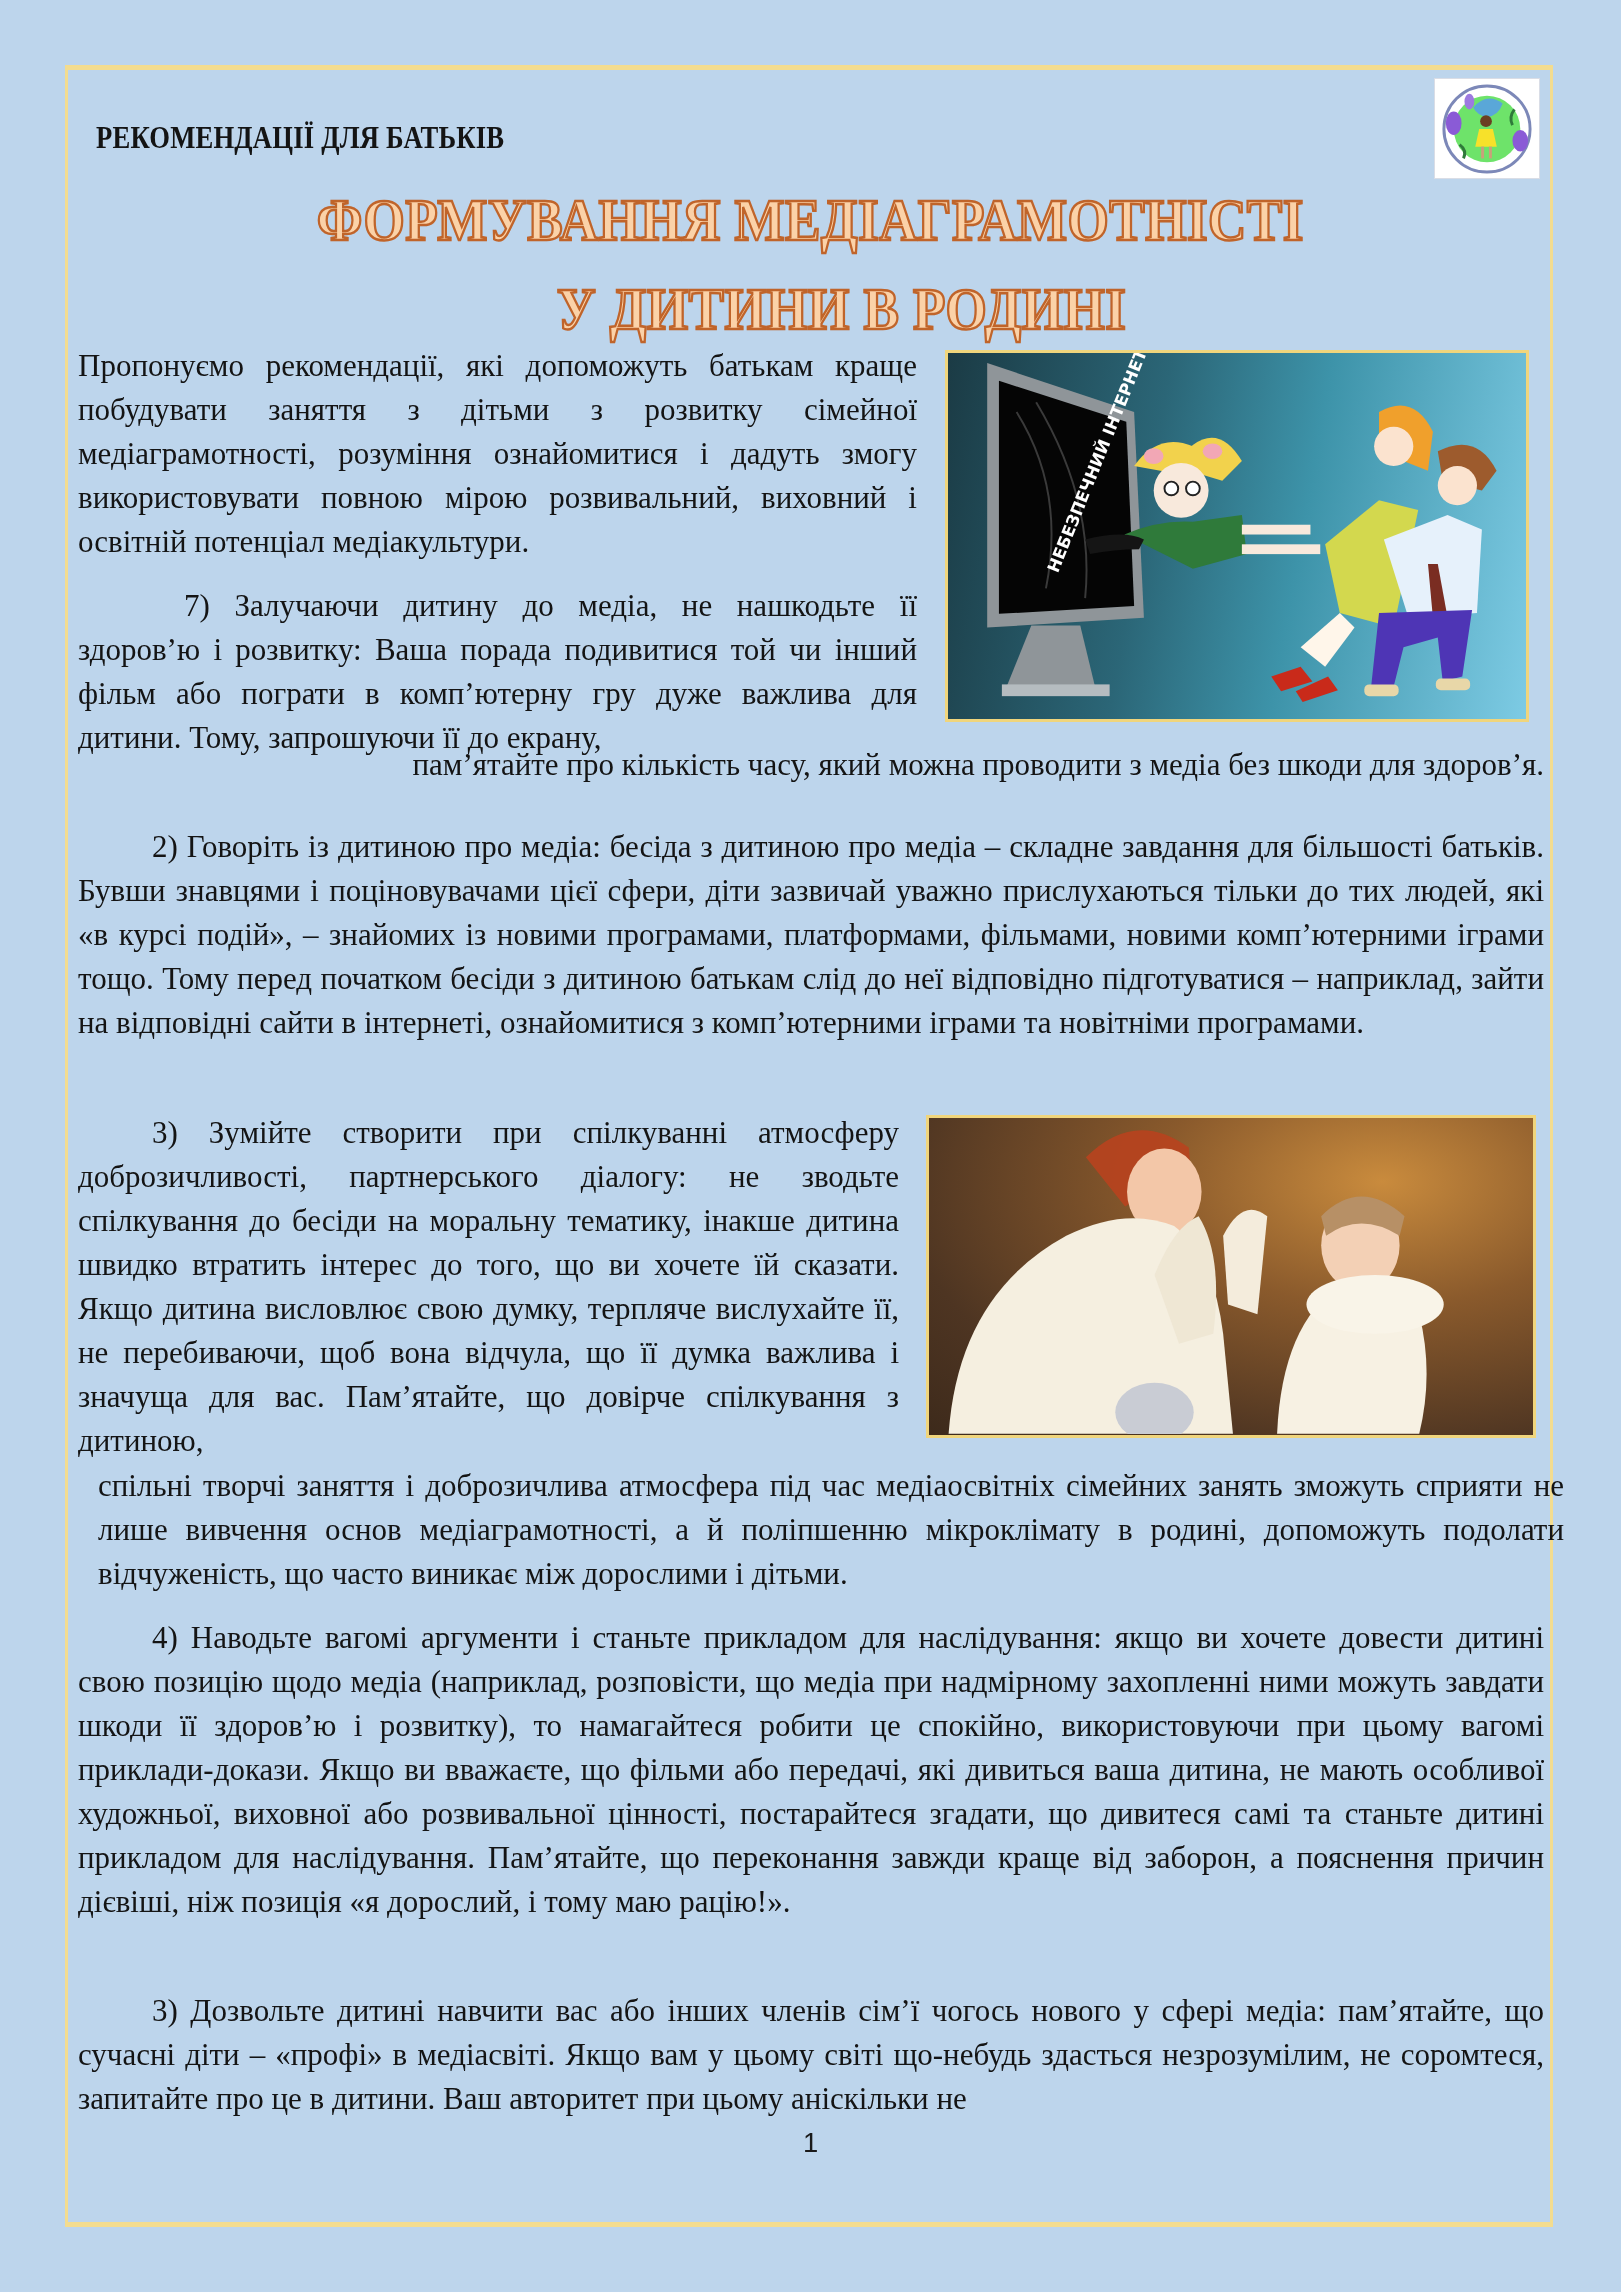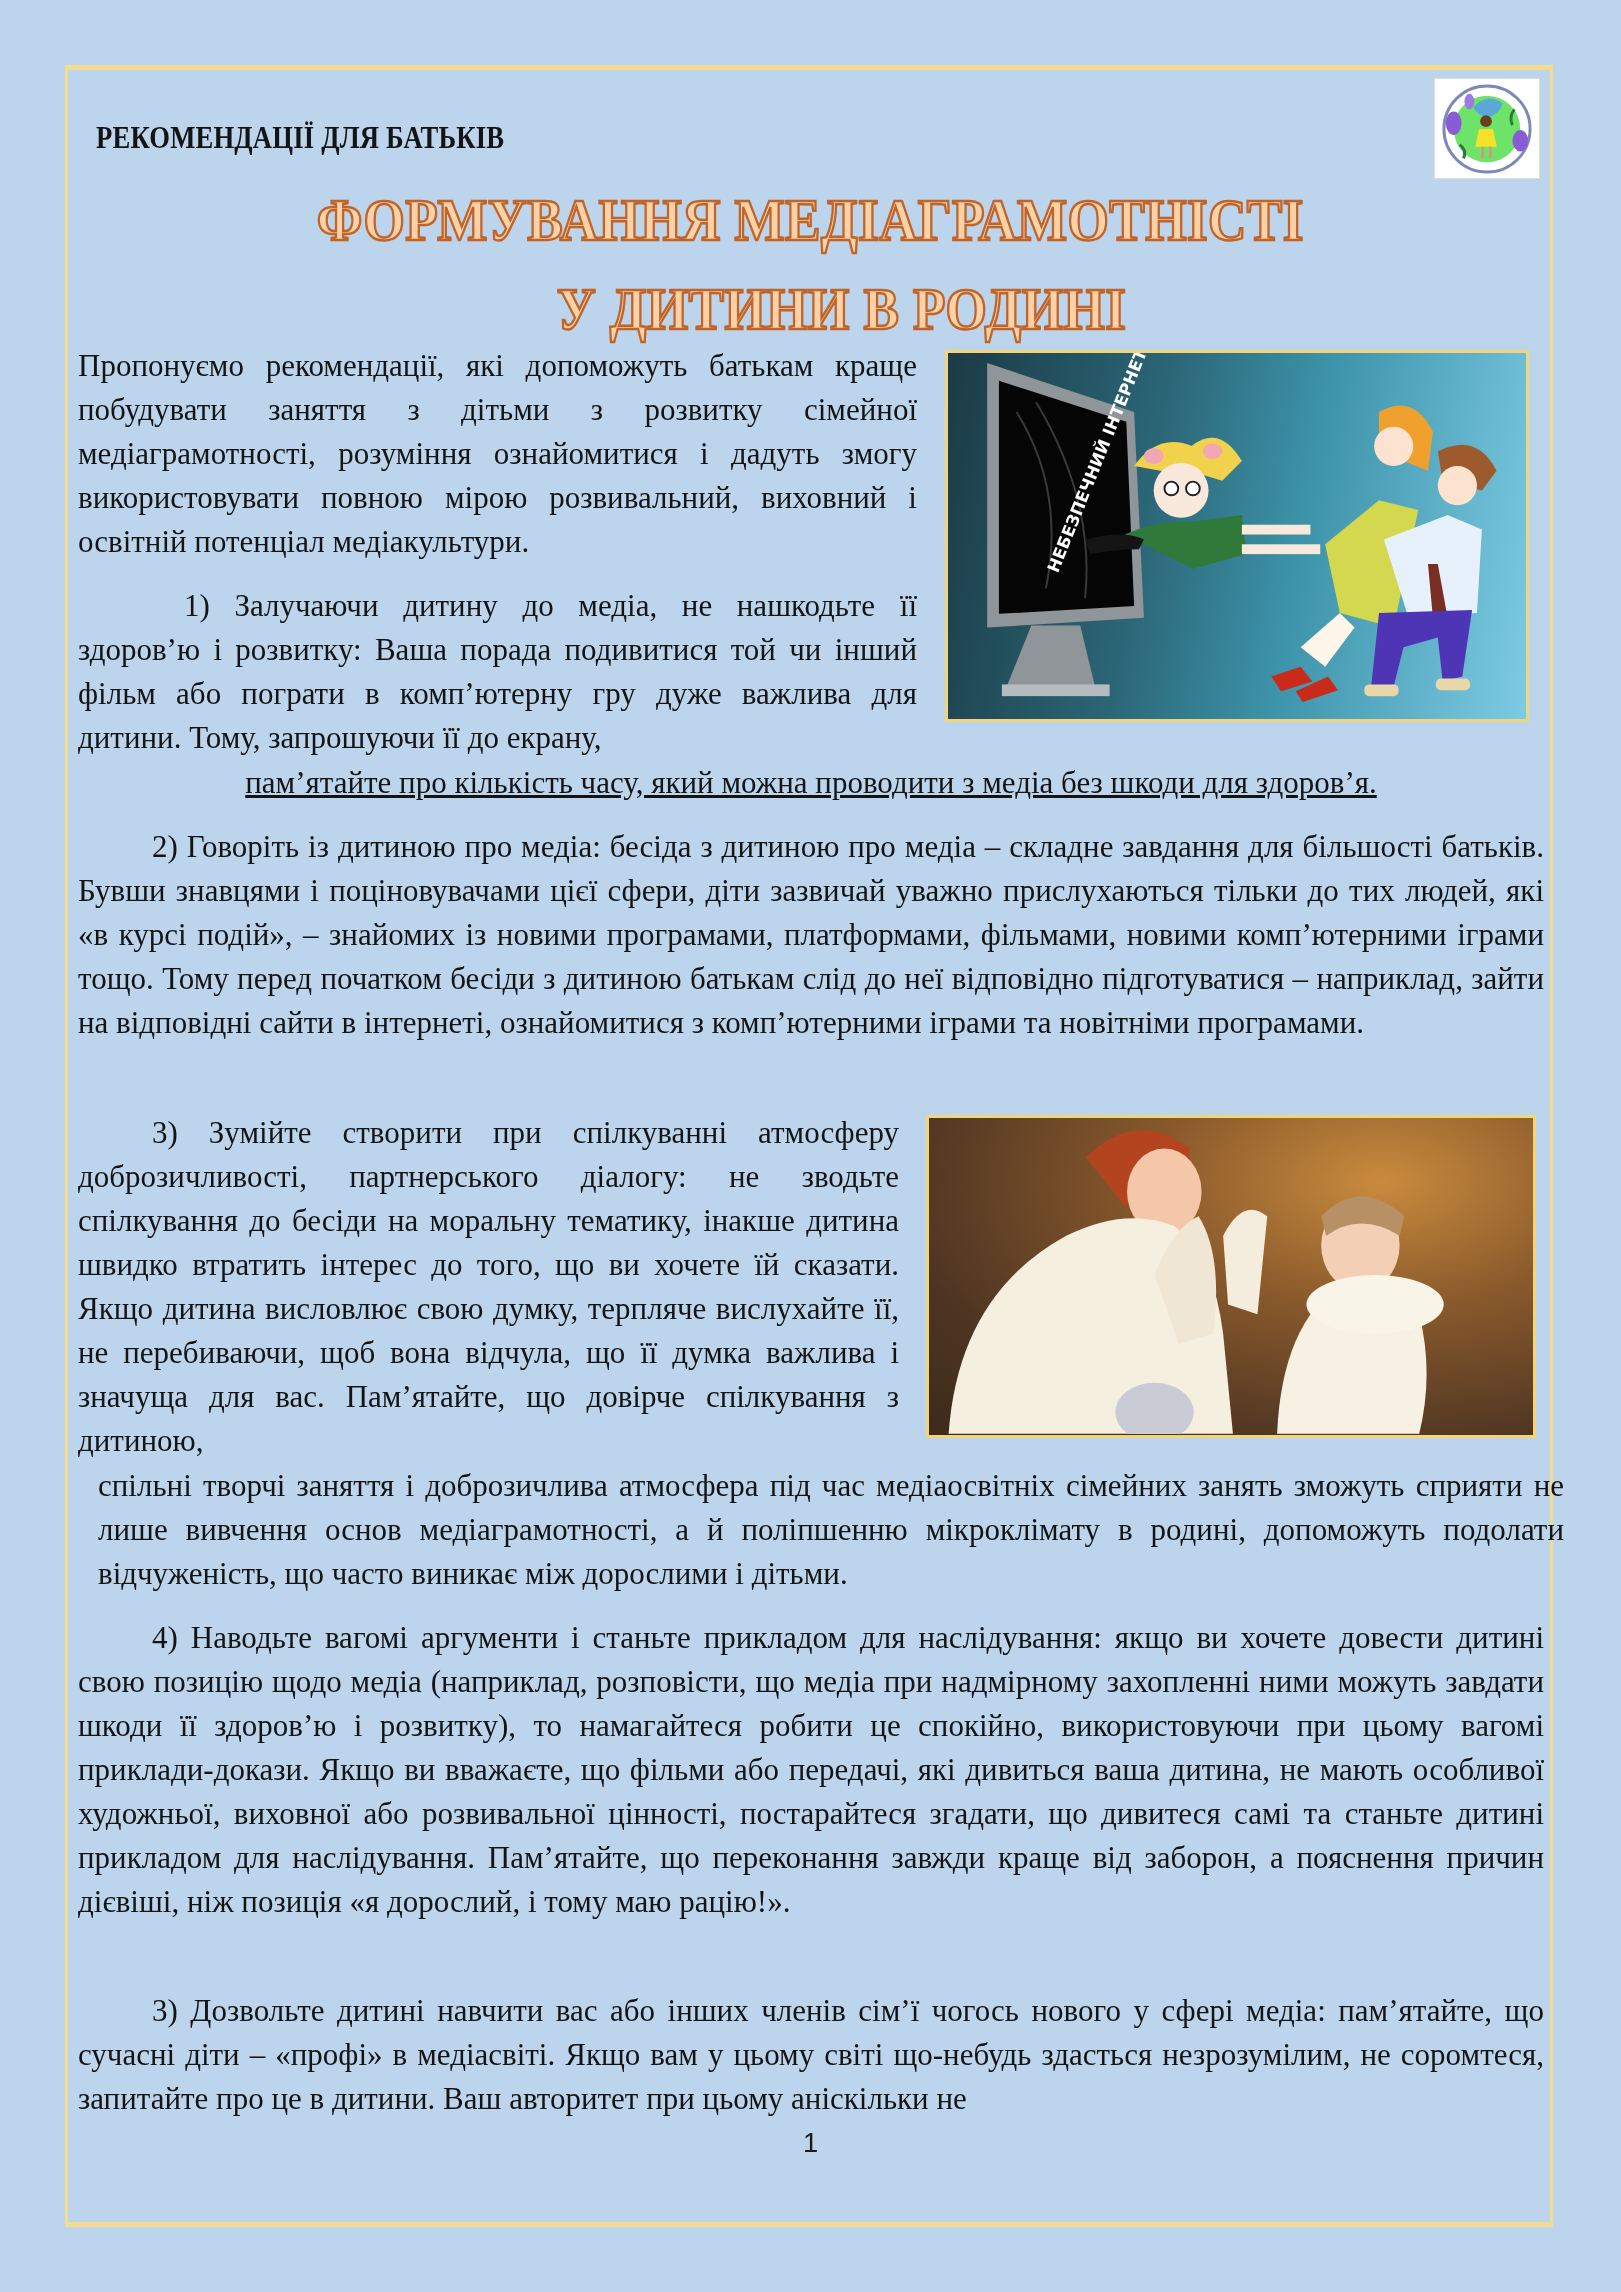--- a/index.html
+++ b/index.html
@@ -183,23 +183,23 @@
     <path d="M500 100 Q540 80 560 120 L545 140 L505 130 Z" fill="#9d5b2d"></path>
     <circle cx="520" cy="135" r="20" fill="#fbe3cf"></circle>
     <path d="M445 190 L510 165 L545 180 L540 265 L470 270 Z" fill="#e6f1fb"></path>
     <polygon points="490,215 500,215 510,270 495,270" fill="#7a2d22"></polygon>
     <path d="M440 265 L535 262 L525 330 L505 335 L500 290 L465 300 L455 340 L432 340 Z" fill="#4e35b5"></path>
     <rect x="425" y="338" width="35" height="12" rx="5" fill="#e8d7a8"></rect>
     <rect x="498" y="332" width="35" height="12" rx="5" fill="#e8d7a8"></rect>
   </svg>
 </div>
 
-<p class="para body-text indent-lg" style="top: 584px; width: 839px;">1) Залучаючи дитину до медіа, не нашкодьте її здоров’ю і розвитку: Ваша порада подивитися той чи інший фільм або пограти в комп’ютерну гру дуже важлива для дитини. Тому, запрошуючи її до екрану,</p>
-
-<p class="para body-text" style="top: 761px; width: 1466px; text-align: center; text-decoration: underline;">пам’ятайте про кількість часу, який можна проводити з медіа без шкоди для здоров’я.</p>
+<p class="para body-text indent-lg" style="top: 584px; width: 839px;">7) Залучаючи дитину до медіа, не нашкодьте її здоров’ю і розвитку: Ваша порада подивитися той чи інший фільм або пограти в комп’ютерну гру дуже важлива для дитини. Тому, запрошуючи її до екрану,</p>
+
+<p class="para body-text" style="top: 743px; width: 1466px; text-align: right;">пам’ятайте про кількість часу, який можна проводити з медіа без шкоди для здоров’я.</p>
 
 <p class="para body-text indent" style="top: 825px; width: 1466px;">2) Говоріть із дитиною про медіа: бесіда з дитиною про медіа – складне завдання для більшості батьків. Бувши знавцями і поціновувачами цієї сфери, діти зазвичай уважно прислухаються тільки до тих людей, які «в курсі подій», – знайомих із новими програмами, платформами, фільмами, новими комп’ютерними іграми тощо. Тому перед початком бесіди з дитиною батькам слід до неї відповідно підготуватися – наприклад, зайти на відповідні сайти в інтернеті, ознайомитися з комп’ютерними іграми та новітніми програмами.</p>
 
 <p class="para body-text indent" style="top: 1111px; width: 821px;">3) Зумійте створити при спілкуванні атмосферу доброзичливості, партнерського діалогу: не зводьте спілкування до бесіди на моральну тематику, інакше дитина швидко втратить інтерес до того, що ви хочете їй сказати. Якщо дитина висловлює свою думку, терпляче вислухайте її, не перебиваючи, щоб вона відчула, що її думка важлива і значуща для вас. Пам’ятайте, що довірче спілкування з дитиною,</p>
 
 <div class="img-frame img-family">
   <svg width="602" height="316" viewBox="0 0 614 322">
     <path d="M160 40 Q210 -10 265 30 L270 90 Q230 70 200 90 Z" fill="#b8421e" opacity="0.9"></path>
     <ellipse cx="240" cy="75" rx="38" ry="44" fill="#f3c7a8"></ellipse>
     <path d="M20 322 Q30 180 140 120 Q200 90 250 110 Q290 140 300 220 L310 322 Z" fill="#f5efe0"></path>

